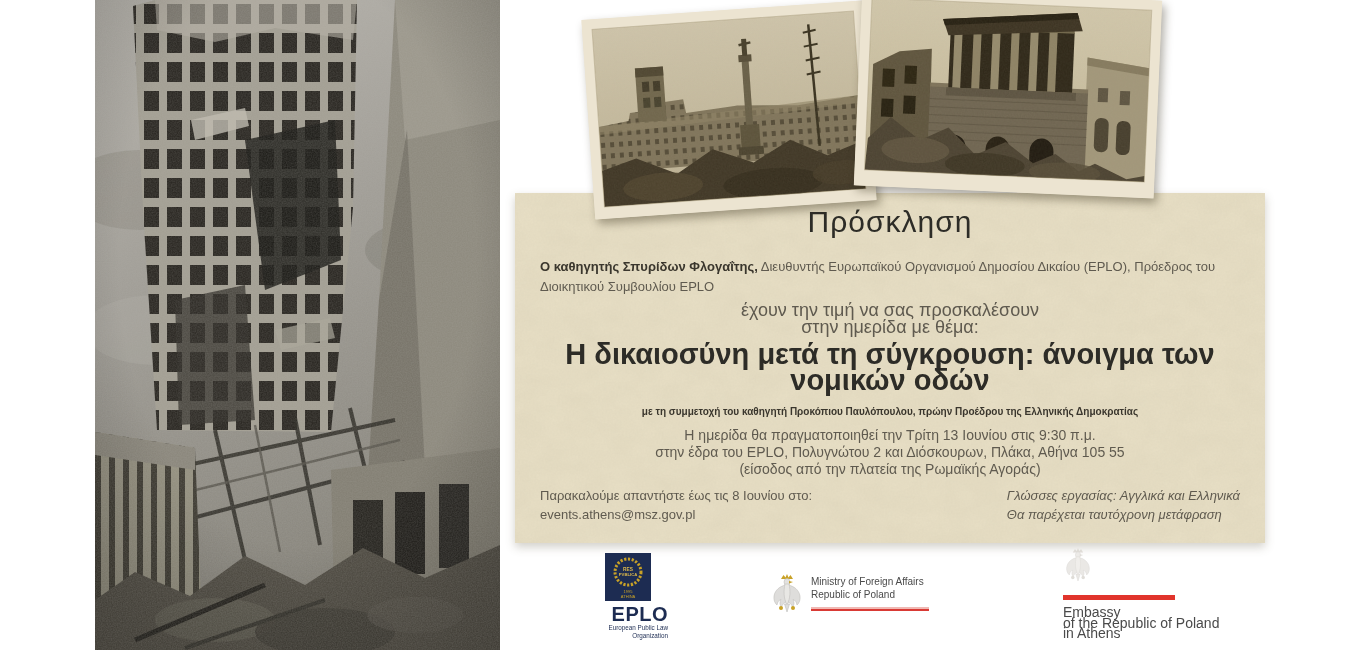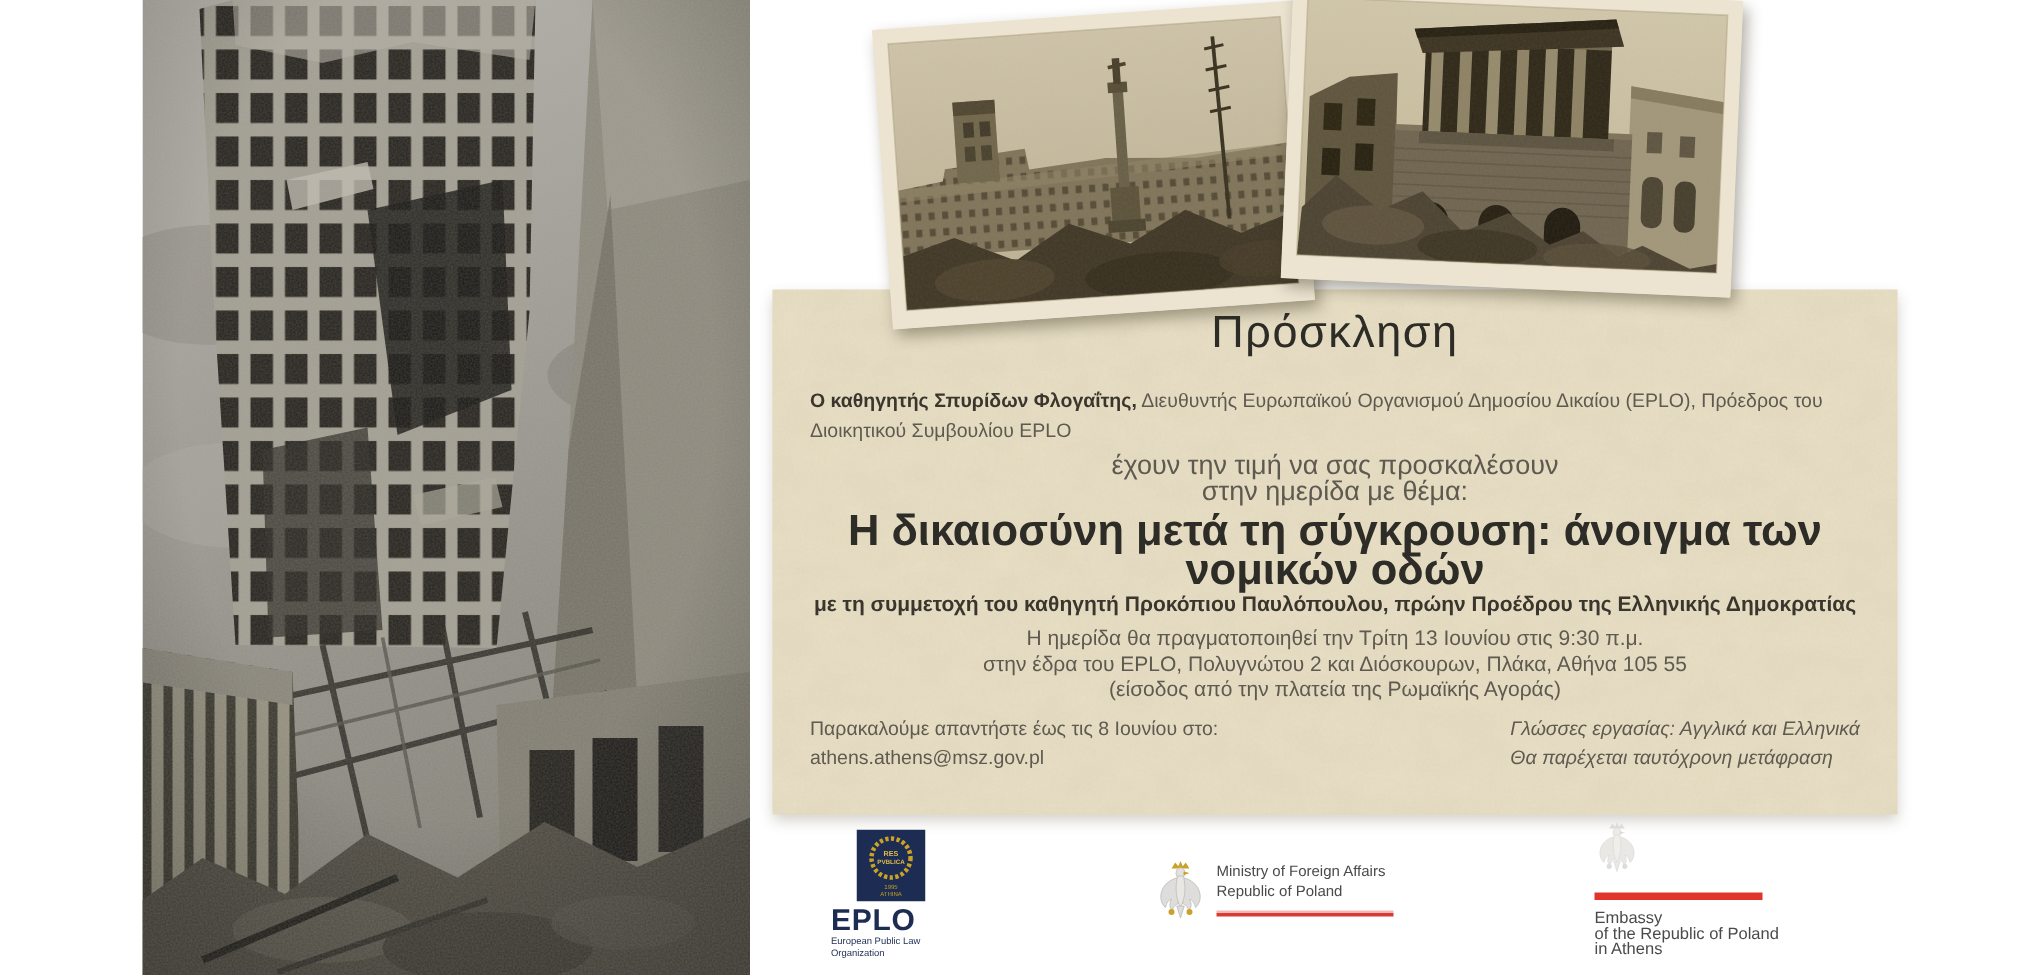--- a/index.html
+++ b/index.html
@@ -17,44 +17,44 @@
 
   .inv-title{margin:0;text-align:center;font-size:30px;font-weight:400;letter-spacing:1px;
              color:var(--text-heading,#2d2c27);}
   .host-p{margin:18px 0 0;font-size:13px;line-height:20px;color:var(--text-body,#5f5a4f);}
   .host-p + .host-p{margin-top:9px;}
   .host-name{font-weight:bold;color:var(--text-bold,#3a362d);}
   .invite-line{margin:0;text-align:center;font-size:18px;line-height:17px;color:var(--text-body,#5f5a4f);}
   .invite-line.first{margin-top:5px;}
   .event-title{margin:5px 0 0;text-align:center;font-size:29px;line-height:26px;font-weight:bold;
                color:var(--text-heading,#2d2c27);}
-  .event-subtitle{margin:0 0 0;text-align:center;font-size:14px;line-height:18px;font-weight:bold;
+  .event-subtitle{margin:10px 0 0;text-align:center;font-size:10px;line-height:18px;font-weight:bold;
                   color:var(--text-bold,#3a362d);}
   .details{margin:6px 0 0;text-align:center;font-size:14px;line-height:17px;color:var(--text-body,#5f5a4f);}
   .card-footer{margin-top:8px;display:flex;justify-content:space-between;
                font-size:13px;line-height:19px;color:var(--text-body,#5f5a4f);}
   .card-footer .right{font-style:italic;}
 
   
   .old-photo{position:absolute;z-index:3;box-shadow:3px 5px 10px rgba(50,42,22,.4);background:#ece4d1;}
   .photo-1{left:588px;top:10px;width:282px;height:200px;transform:rotate(-4deg);}
   .photo-2{left:858px;top:-6px;width:300px;height:198px;transform:rotate(2.5deg);z-index:4;}
 
   
   .logo{position:absolute;z-index:2;}
-  .logo-eplo{left:554px;top:553px;width:80px;text-align:left;}
+  .logo-eplo{left:588px;top:553px;width:80px;text-align:right;}
   .eplo-acronym{margin-top:3px;font-size:20px;font-weight:bold;letter-spacing:.5px;color:var(--navy,#1d2c52);line-height:20px;}
   .eplo-name{font-size:6.3px;line-height:7.5px;color:var(--navy,#1d2c52);}
   .logo-ministry{left:772px;top:574px;display:flex;gap:9px;}
   .mf-text{padding-top:2px;font-size:10px;line-height:12.5px;color:var(--logo-text,#4a4a4a);}
   .mf-redline{margin-top:6px;width:118px;height:4px;
               background:linear-gradient(#f0b9b4 0 45%,var(--red-line,#d93a35) 45% 100%);}
   .logo-embassy{left:1063px;top:548px;}
   .emb-bar{width:112px;height:5px;background:var(--red-bar,#e1342c);margin-top:7px;}
-  .emb-text{margin-top:7px;font-size:11px;line-height:10.5px;color:var(--logo-text,#4a4a4a);}
+  .emb-text{margin-top:7px;font-size:14px;line-height:10.5px;color:var(--logo-text,#4a4a4a);}
 </style>
 </head>
 <body>
 
 <div id="stage">
 
   <div class="left-photo" aria-label="black-and-white photograph of a bombed ruined high-rise building">
     <svg width="405" height="650" viewBox="0 0 405 650">
       <defs>
         <linearGradient id="lp-sky" x1="0" y1="0" x2="0.25" y2="1">
@@ -168,21 +168,21 @@
 
       <div class="details">
         <div>Η ημερίδα θα πραγματοποιηθεί την Τρίτη 13 Ιουνίου στις 9:30 π.μ.</div>
         <div>στην έδρα του EPLO, Πολυγνώτου 2 και Διόσκουρων, Πλάκα, Αθήνα 105 55</div>
         <div>(είσοδος από την πλατεία της Ρωμαϊκής Αγοράς)</div>
       </div>
 
       <div class="card-footer">
         <div class="left">
           <div>Παρακαλούμε απαντήστε έως τις 8 Ιουνίου στο:</div>
-          <div>athens.athens@msz.gov.pl</div>
+          <div>events.athens@msz.gov.pl</div>
         </div>
         <div class="right">
           <div>Γλώσσες εργασίας: Αγγλικά και Ελληνικά</div>
           <div>Θα παρέχεται ταυτόχρονη μετάφραση</div>
         </div>
       </div>
     </div>
   </div>
 
   <div class="old-photo photo-1" aria-label="sepia photograph of a ruined square with a standing monument column">

